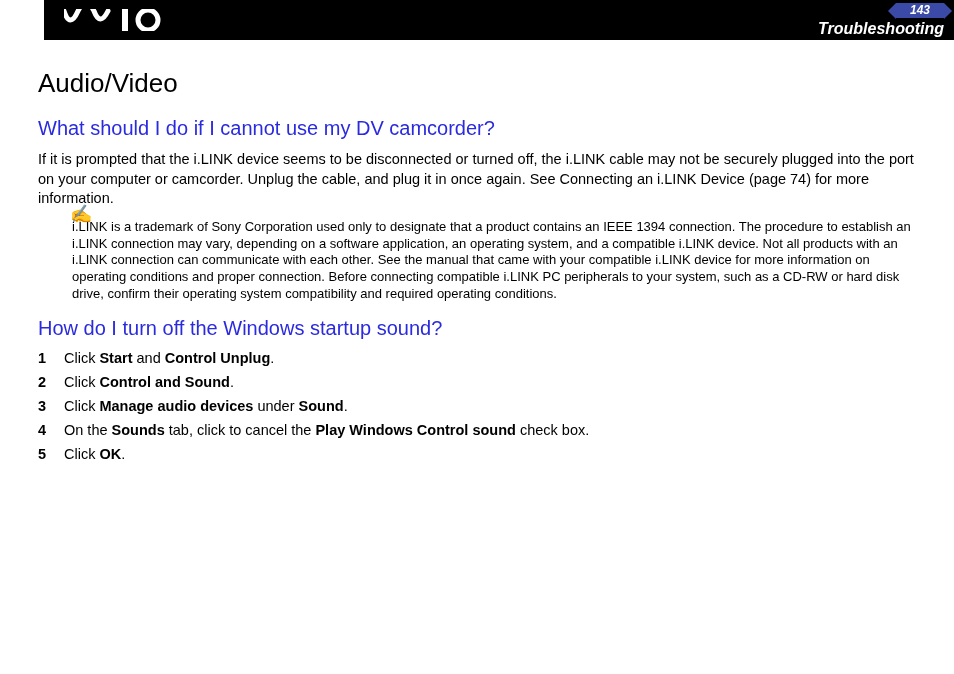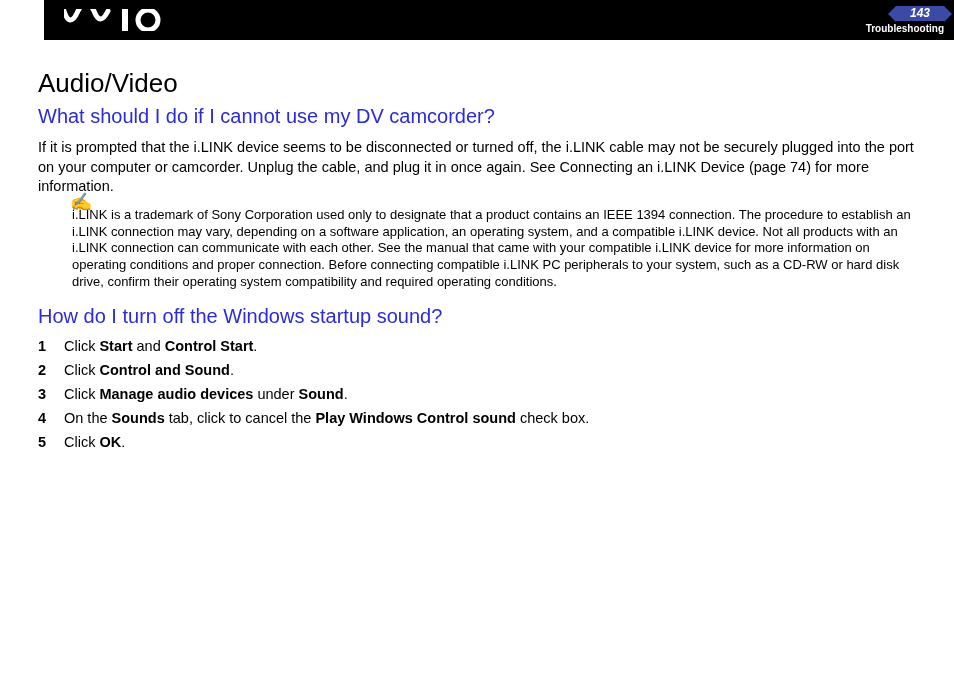--- a/index.html
+++ b/index.html
@@ -57,31 +57,32 @@
   .pagenum::after {
     content: "";
     position: absolute;
     right: -8px; top: 0;
     border-top: 8px solid transparent;
     border-bottom: 8px solid transparent;
     border-left: 8px solid #3b4aa6;
   }
   .section-label {
     font-weight: bold;
-    font-size: 10px;
+    font-size: 16px;
+    font-style: italic;
   }
   .content {
     padding: 28px 38px 20px 38px;
     color: #000;
     font-size: 14px;
   }
   h1 {
     font-size: 26px;
     font-weight: normal;
-    margin-bottom: 6px;
+    margin-bottom: 18px;
   }
   h2 {
     color: #2a2adf;
     font-size: 20px;
     font-weight: normal;
     margin-bottom: 10px;
     margin-top: 6px;
   }
   p.body {
     font-size: 14.5px;
@@ -153,21 +154,21 @@
   <div class="note-block">
     <span class="note-icon">✍</span>
     <span>i.LINK is a trademark of Sony Corporation used only to designate that a product contains an IEEE 1394 connection. The procedure to establish an i.LINK connection may vary, depending on a software application, an operating system, and a compatible i.LINK device. Not all products with an i.LINK connection can communicate with each other. See the manual that came with your compatible i.LINK device for more information on operating conditions and proper connection. Before connecting compatible i.LINK PC peripherals to your system, such as a CD-RW or hard disk drive, confirm their operating system compatibility and required operating conditions.</span>
   </div>
 
   <h2>How do I turn off the Windows startup sound?</h2>
 
   <ol class="steps">
       <li>
         <span class="num">1</span>
-        <span class="txt">Click <span class="bold">Start</span> and <span class="bold">Control Start</span>.</span>
+        <span class="txt">Click <span class="bold">Start</span> and <span class="bold">Control Unplug</span>.</span>
       </li>
       <li>
         <span class="num">2</span>
         <span class="txt">Click <span class="bold">Control and Sound</span>.</span>
       </li>
       <li>
         <span class="num">3</span>
         <span class="txt">Click <span class="bold">Manage audio devices</span> under <span class="bold">Sound</span>.</span>
       </li>
       <li>

